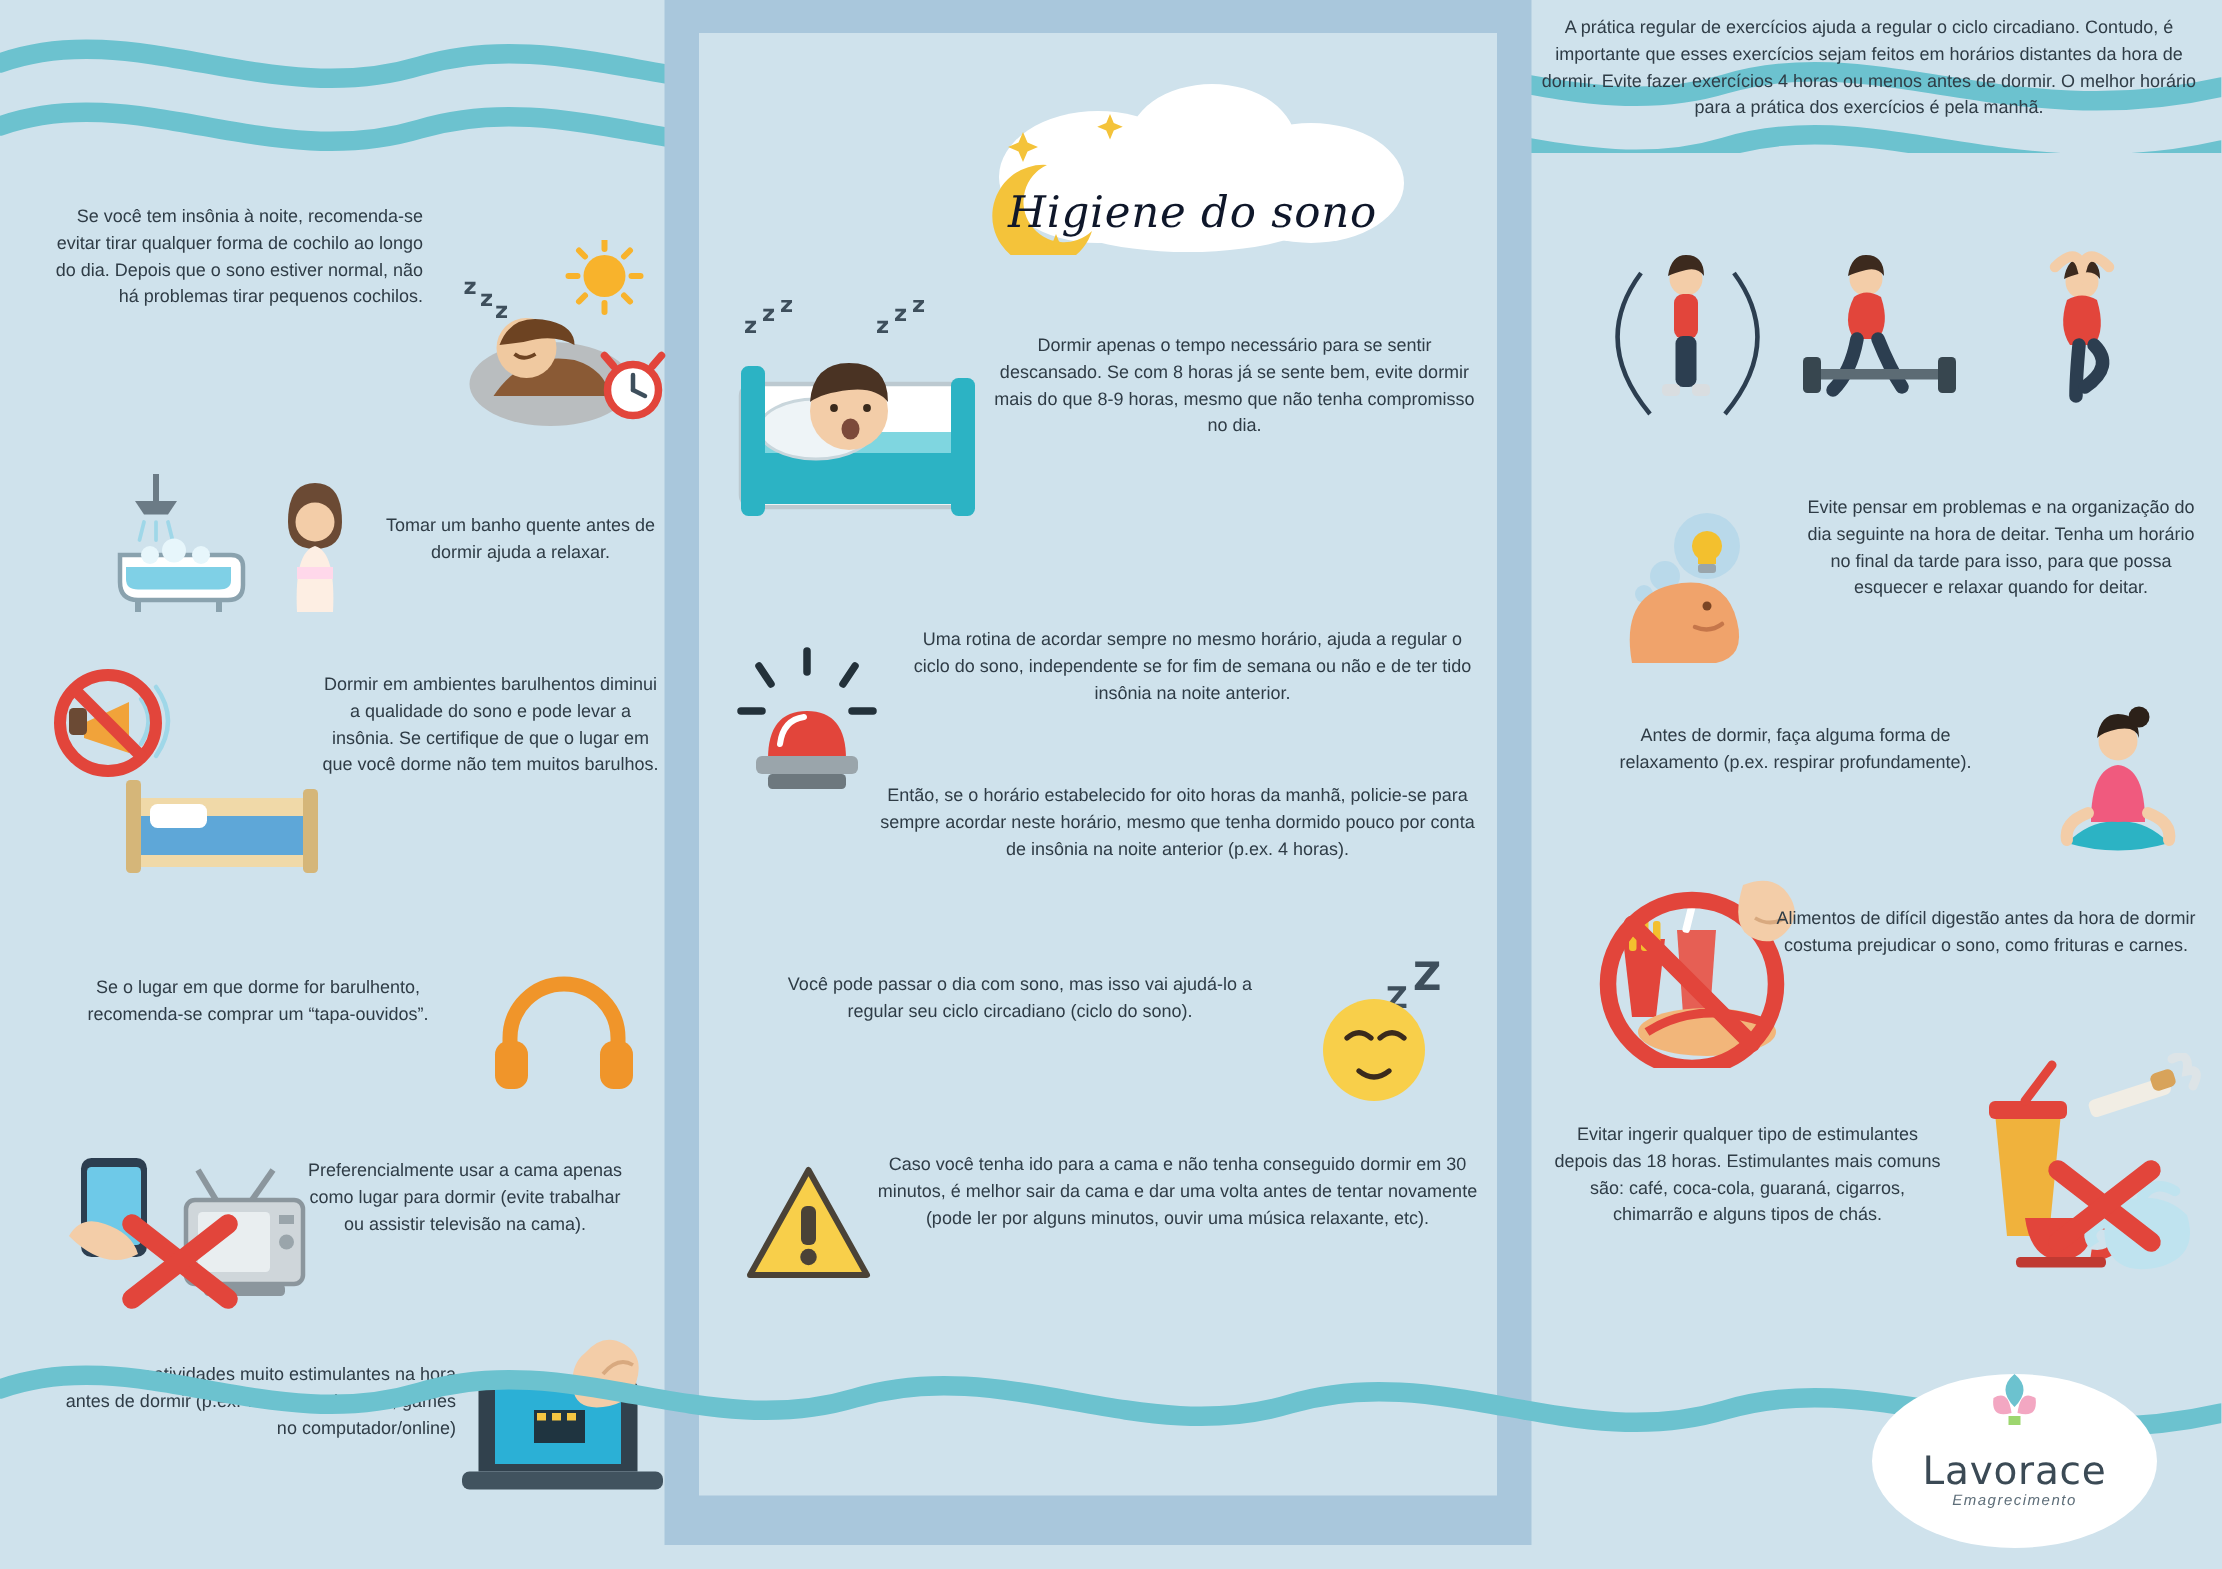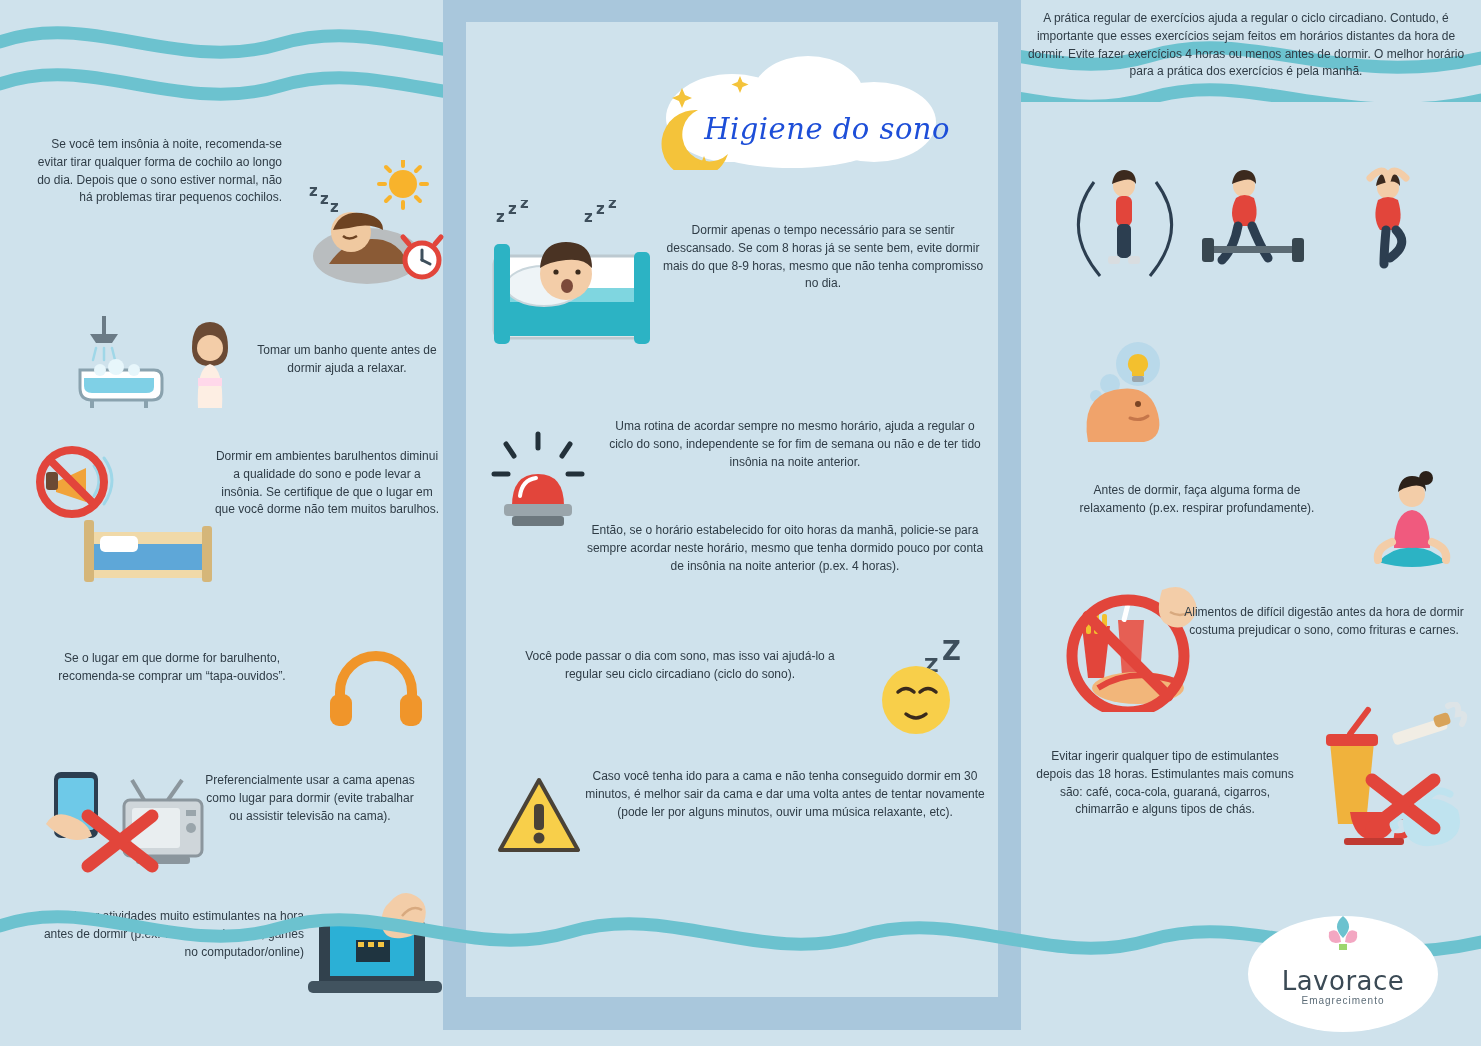--- a/index.html
+++ b/index.html
@@ -63,27 +63,27 @@
     line-height: 1.48;
     color: #2f3c46;
   }
   .center-text { text-align: center; }
   .left-text   { text-align: right; }
 
   
   .title {
     position: absolute;
     left: 640px;
-    top: 112px;
+    top: 124px;
     width: 310px;
     font-family: "DejaVu Serif", serif;
     font-style: italic;
     font-size: 29px;
-    color: #1d4ed8;
-    text-align: right;
+    color: #0f172a;
+    text-align: center;
     letter-spacing: 0.5px;
   }
 
   .cloud {
     position: absolute;
     left: 612px;
     top: 52px;
     width: 360px;
     height: 118px;
   }
@@ -112,20 +112,21 @@
     letter-spacing: 0.5px;
   }
   .logo-sub {
     position: absolute;
     left: 0; top: 99px;
     width: 190px;
     text-align: center;
     font-size: 10px;
     color: #5d6d78;
     letter-spacing: 1px;
+    font-style: italic;
   }
 </style>
 </head>
 <body>
 
 <svg class="wave-band wave-top" viewBox="0 0 1481 90" preserveAspectRatio="none">
   <path d="M0,30 C90,-2 180,62 280,32 C380,2 470,66 570,36 C670,6 760,70 860,40 C960,10 1050,74 1150,44 C1250,14 1340,78 1481,46" stroke="#6cc2cf" stroke-width="13" fill="none" stroke-linecap="round"></path>
   <path d="M0,72 C90,40 180,104 280,74 C380,44 470,108 570,78 C670,48 760,112 860,82 C960,52 1050,116 1150,86 C1250,56 1340,120 1481,88" stroke="#6cc2cf" stroke-width="13" fill="none" stroke-linecap="round"></path>
 </svg>
 
@@ -400,20 +401,21 @@
       <circle cx="24" cy="66" r="6" fill="#b9d9ea"></circle>
       <path d="M66,24 a10,10 0 0,1 6,18 v4 h-12 v-4 a10,10 0 0,1 6,-18z" fill="#f3c02e"></path>
       <rect x="60" y="46" width="12" height="6" rx="2" fill="#9aa5ab"></rect>
     </g>
     <g>
       <path d="M16,112 q-8,-44 26,-52 q36,-8 44,24 q6,24 -14,28 z" fill="#f0a36b"></path>
       <path d="M58,88 q10,4 18,-2" stroke="#c5764a" stroke-width="3" fill="none" stroke-linecap="round"></path>
       <circle cx="66" cy="74" r="3" fill="#7b4524"></circle>
     </g>
   </svg>
+  <div class="tblock center-text" style="left:172px; top:330px; width:272px;">Evite pensar em problemas e na organização do dia seguinte na hora de deitar. Tenha um horário no final da tarde para isso, para que possa esquecer e relaxar quando for deitar.</div>
 
   <div class="tblock center-text" style="left:34px; top:482px; width:274px;">Antes de dormir, faça alguma forma de relaxamento (p.ex. respirar profundamente).</div>
   <svg class="icon" style="left:330px; top:470px;" width="110" height="110" viewBox="0 0 110 110">
     <circle cx="56" cy="24" r="13" fill="#f3cda8"></circle>
     <path d="M42,22 q2,-16 14,-16 q14,0 14,16 q-2,-8 -14,-6 q-10,2 -14,6z" fill="#2c2119"></path>
     <circle cx="70" cy="8" r="7" fill="#2c2119"></circle>
     <path d="M38,78 q0,-36 18,-38 q18,2 18,38 z" fill="#f05a7e"></path>
     <path d="M22,92 q16,-16 34,-14 q18,-2 34,14 q-34,10 -68,0z" fill="#2cb3c4"></path>
     <path d="M36,72 q-16,6 -14,18" stroke="#f3cda8" stroke-width="8" fill="none" stroke-linecap="round"></path>
     <path d="M76,72 q16,6 14,18" stroke="#f3cda8" stroke-width="8" fill="none" stroke-linecap="round"></path>

